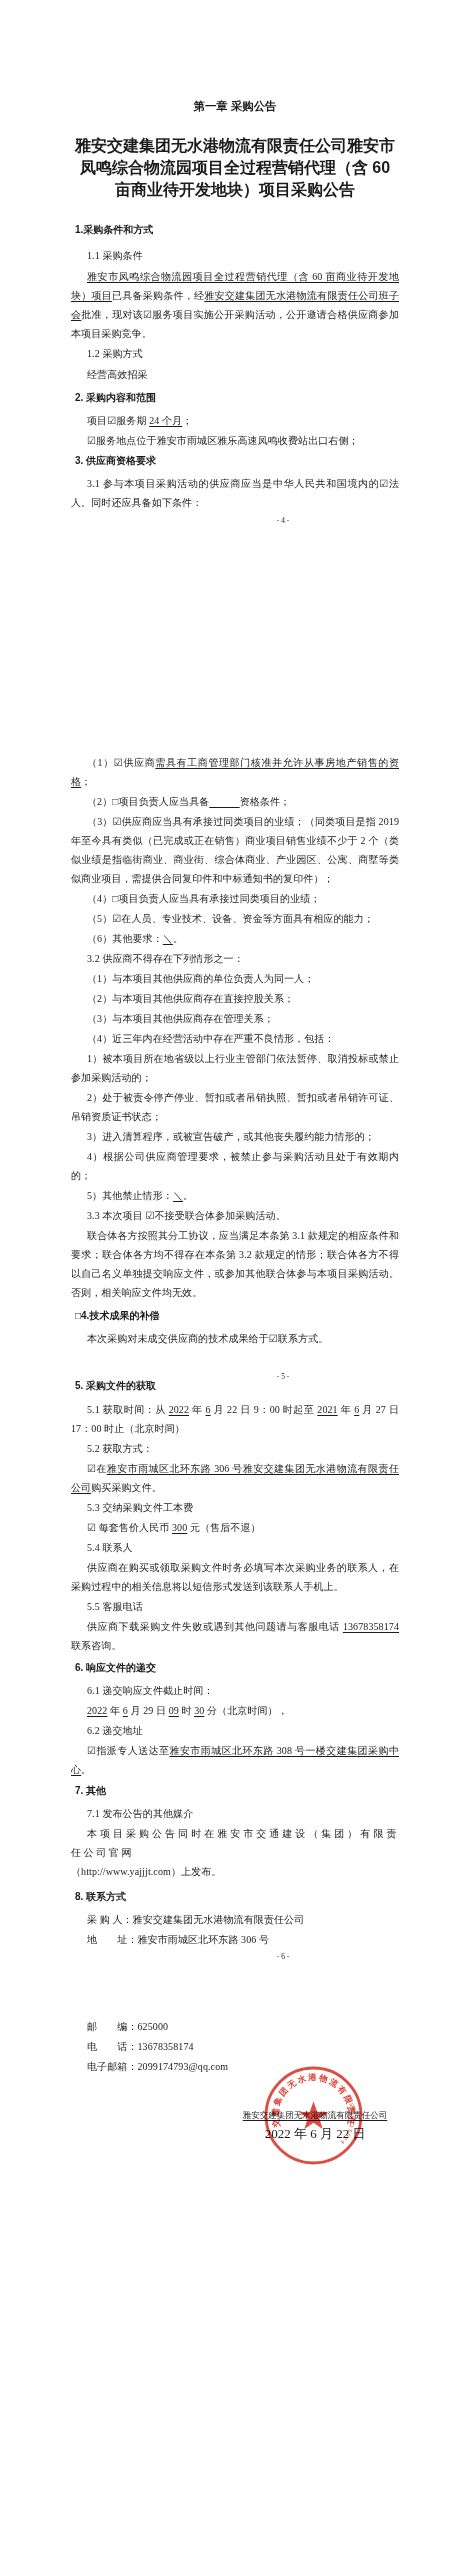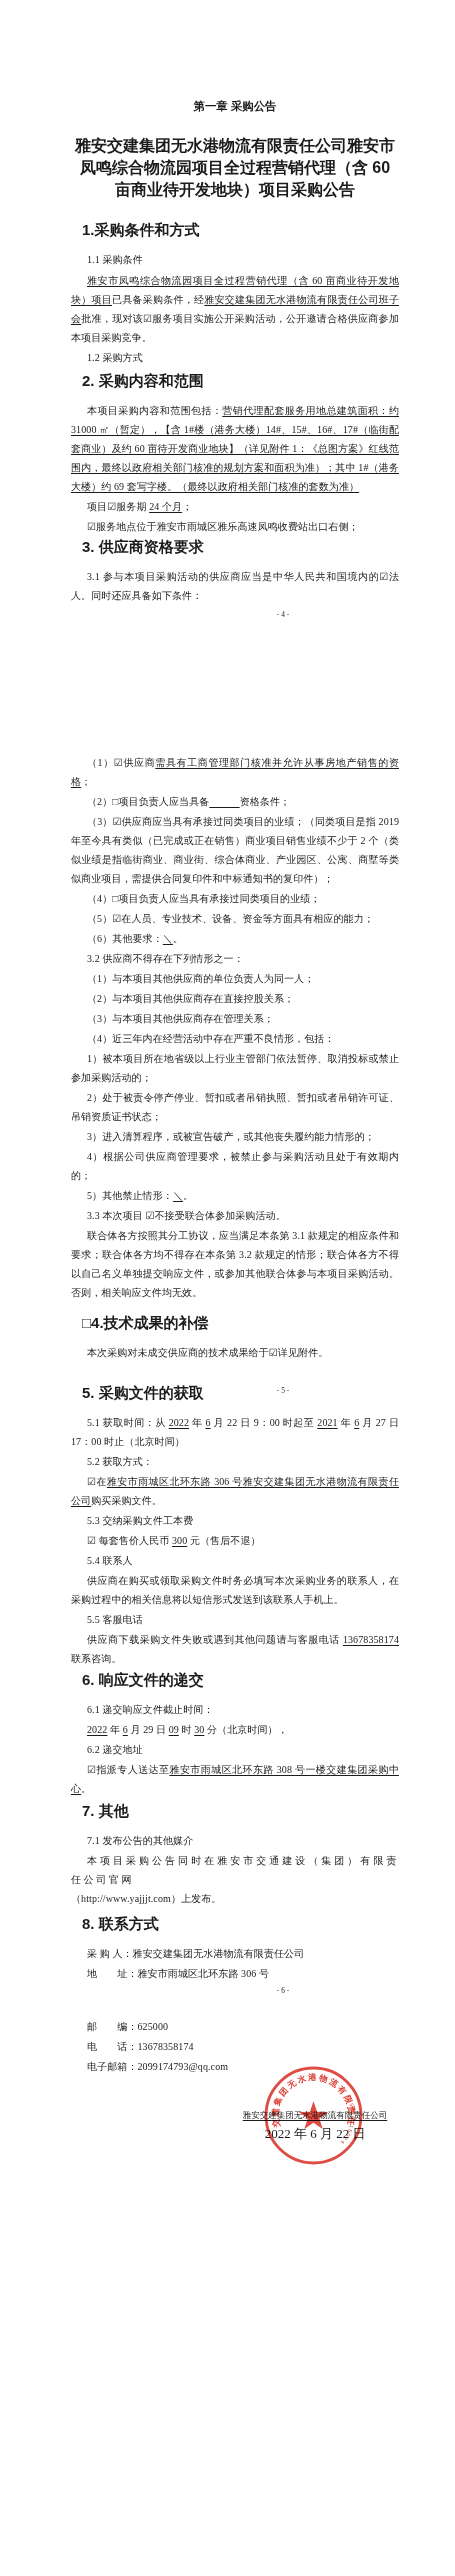--- a/index.html
+++ b/index.html
@@ -9,21 +9,21 @@
   .flow{position:absolute;left:70px;width:330px;}
   #flowA{top:0;}
   #flowB{top:752px;}
   #flowC{top:1372px;}
   #flowD{top:2016px;}
   .chapter{font-family:"Liberation Sans","DejaVu Sans",sans-serif;font-weight:bold;
            font-size:11.4px;line-height:16px;text-align:center;margin:98px 0 0 0;}
   .doctitle{font-family:"Liberation Sans","DejaVu Sans",sans-serif;font-weight:bold;
             font-size:16px;line-height:22px;text-align:center;margin:20.5px 0 0 0;}
   .h2{font-family:"Liberation Sans","DejaVu Sans",sans-serif;font-weight:bold;
-      font-size:15px;line-height:17px;margin:12px;}
+      font-size:10px;line-height:17px;margin:5px;}
   .p{font-size:10px;line-height:19px;text-align:justify;text-indent:16px;
      letter-spacing:0.1px;margin:1px;}
   .u{text-decoration:underline;text-underline-offset:2.3px;text-decoration-thickness:0.6px;}
   .pagenum{font-size:7.4px;line-height:11.4px;text-align:center;transform:translateX(48px);margin:0;}
   .spread{letter-spacing:2.6px;}
   .sig{position:absolute;left:239px;top:2110px;width:152px;text-align:center;z-index:2;}
   .sig .company{font-size:8.5px;line-height:10.3px;margin:0;}
   .sig .date{font-size:13px;line-height:10.3px;margin:9px 0 0 0;}
   .stamp{position:absolute;left:262px;top:2064px;width:103px;height:103px;z-index:3;
          mix-blend-mode:multiply;opacity:0.9;}
@@ -36,23 +36,23 @@
 <div class="doc">
 
   <div class="flow" id="flowA">
     <div class="chapter">第一章 采购公告</div>
     <div class="doctitle">雅安交建集团无水港物流有限责任公司雅安市凤鸣综合物流园项目全过程营销代理（含 60 亩商业待开发地块）项目采购公告</div>
 
     <div class="h2 mt36">1.采购条件和方式</div>
     <p class="p mt14">1.1 采购条件</p>
     <p class="p mt3"><span class="u">雅安市凤鸣综合物流园项目全过程营销代理（含 60 亩商业待开发地块）项目</span><span>已具备采购条件，经</span><span class="u">雅安交建集团无水港物流有限责任公司班子会</span><span>批准，现对该☑服务项目实施公开采购活动，公开邀请合格供应商参加本项目采购竞争。</span></p>
     <p class="p mt3">1.2 采购方式</p>
+    <p class="p mt3">经营高效招采</p>
 
     <div class="h2 mt8">2. 采购内容和范围</div>
-    <p class="p mt4"><span>本项目采购内容和范围包括：</span><span class="u">营销代理配套服务用地总建筑面积：约 31000 ㎡（暂定），【含 1#楼（港务大楼）14#、15#、16#、17#（临街配套商业）及约 60 亩待开发商业地块】（详见附件 1：《总图方案》红线范围内，最终以政府相关部门核准的规划方案和面积为准）；其中 1#（港务大楼）约 69 套写字楼。（最终以政府相关部门核准的套数为准）</span></p>
     <p class="p mt2"><span>项目☑服务期 </span><span class="u">24 个月</span><span>；</span></p>
     <p class="p">☑服务地点位于雅安市雨城区雅乐高速凤鸣收费站出口右侧；</p>
 
     <div class="h2 mt4">3. 供应商资格要求</div>
     <p class="p mt3">3.1 参与本项目采购活动的供应商应当是中华人民共和国境内的☑法人。同时还应具备如下条件：</p>
     <p class="pagenum mt6">- 4 -</p>
   </div>
 
   <div class="flow" id="flowB">
     <p class="p"><span>（1）☑供应商</span><span class="u">需具有工商管理部门核准并允许从事房地产销售的资格</span><span>；</span></p>
@@ -68,21 +68,21 @@
     <p class="p">（4）近三年内在经营活动中存在严重不良情形，包括：</p>
     <p class="p">1）被本项目所在地省级以上行业主管部门依法暂停、取消投标或禁止参加采购活动的；</p>
     <p class="p">2）处于被责令停产停业、暂扣或者吊销执照、暂扣或者吊销许可证、吊销资质证书状态；</p>
     <p class="p">3）进入清算程序，或被宣告破产，或其他丧失履约能力情形的；</p>
     <p class="p">4）根据公司供应商管理要求，被禁止参与采购活动且处于有效期内的；</p>
     <p class="p"><span>5）其他禁止情形：</span><span class="u">＼</span><span>。</span></p>
     <p class="p">3.3 本次项目 ☑不接受联合体参加采购活动。</p>
     <p class="p">联合体各方按照其分工协议，应当满足本条第 3.1 款规定的相应条件和要求；联合体各方均不得存在本条第 3.2 款规定的情形；联合体各方不得以自己名义单独提交响应文件，或参加其他联合体参与本项目采购活动。否则，相关响应文件均无效。</p>
 
     <div class="h2">□4.技术成果的补偿</div>
-    <p class="p mt2">本次采购对未成交供应商的技术成果给于☑详见附件。</p>
+    <p class="p mt2">本次采购对未成交供应商的技术成果给于☑联系方式。</p>
     <p class="pagenum mt40">- 5 -</p>
   </div>
 
   <div class="flow" id="flowC">
     <div class="h2">5. 采购文件的获取</div>
     <p class="p mt11"><span>5.1 获取时间：从 </span><span class="u">2022</span><span> 年 </span><span class="u">6</span><span> 月 22 日 9：00 时起至 </span><span class="u">2021</span><span> 年 </span><span class="u">6</span><span> 月 27 日 17：00 时止（北京时间）</span></p>
     <p class="p">5.2 获取方式：</p>
     <p class="p"><span>☑在</span><span class="u">雅安市雨城区北环东路 306 号雅安交建集团无水港物流有限责任公司</span><span>购买采购文件。</span></p>
     <p class="p">5.3 交纳采购文件工本费</p>
     <p class="p"><span>☑ 每套售价人民币 </span><span class="u">300</span><span> 元（售后不退）</span></p>

